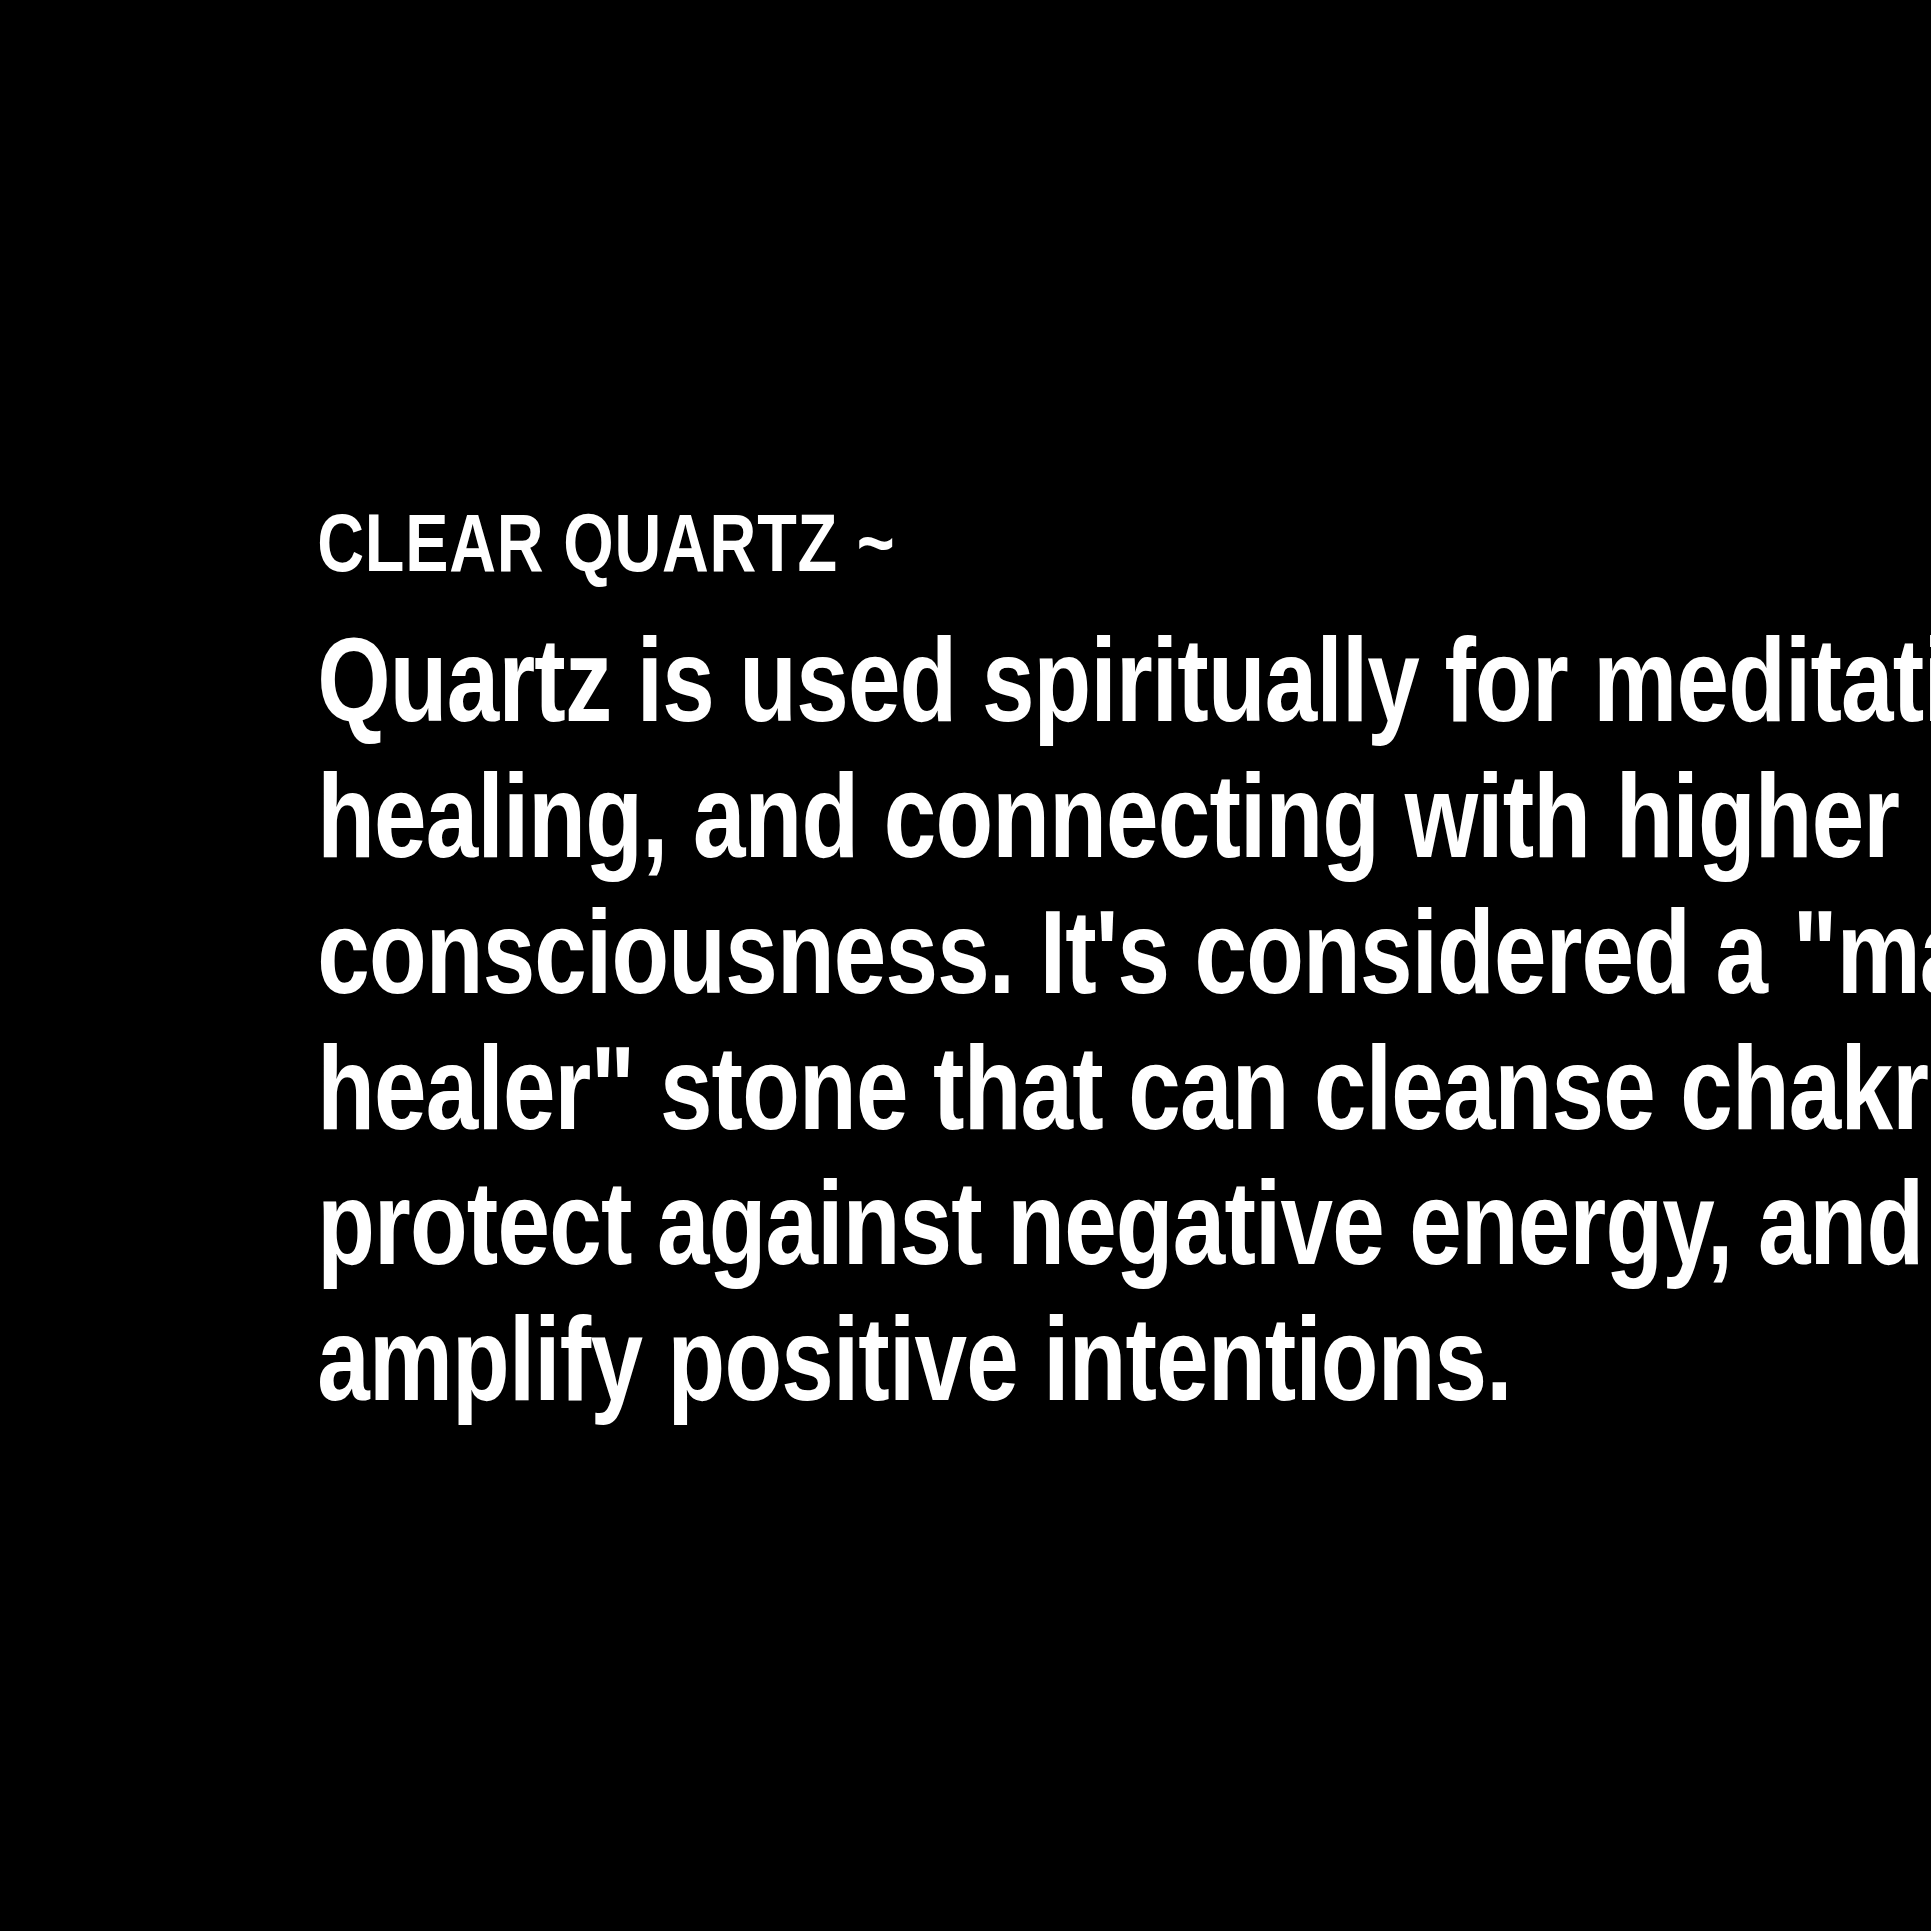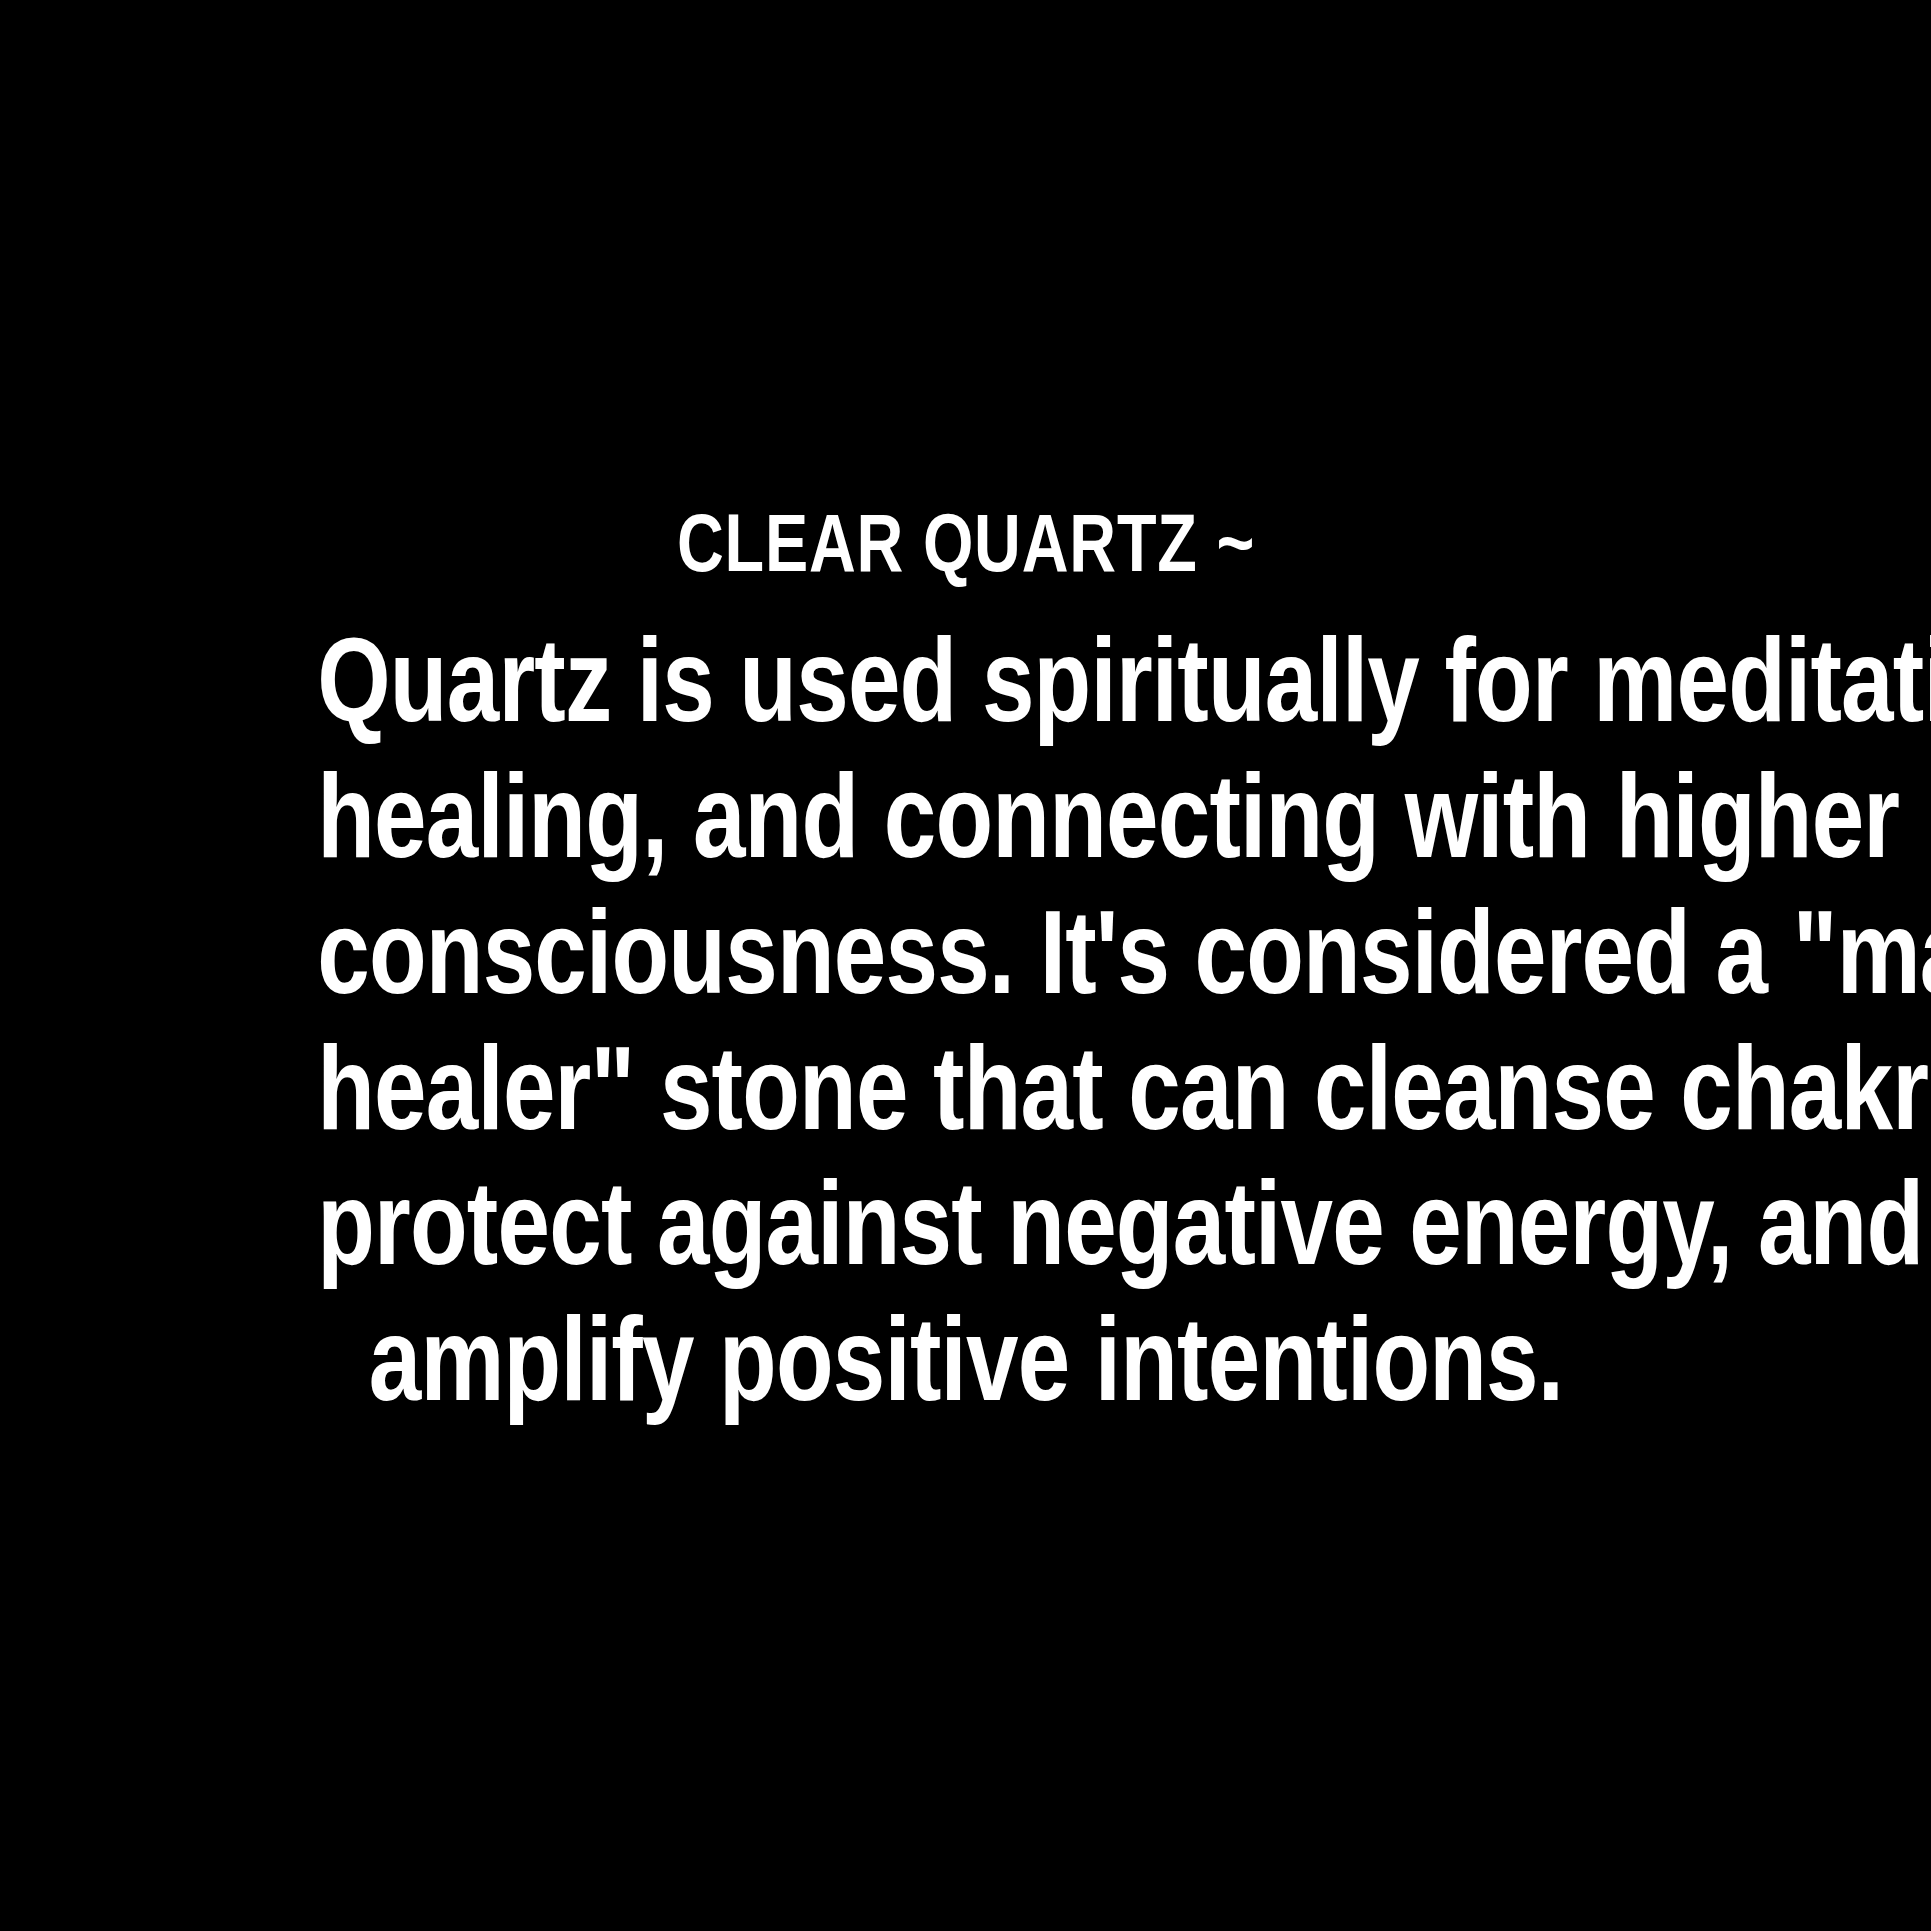--- a/index.html
+++ b/index.html
@@ -24,21 +24,21 @@
     flex-direction: column;
     align-items: center;
     justify-content: center;
     box-sizing: border-box;
     padding: 0 116px;
   }
 
   #text-block {
     width: 100%;
     max-width: 1622px;
-    text-align: center;
+    text-align: left;
     color: #ffffff;
   }
 
   .headline {
     font-family: "Liberation Sans Narrow", "Liberation Sans", sans-serif;
     font-weight: 700;
     font-size: 81px;
     line-height: 1.0;
     letter-spacing: 1px;
     color: #ffffff;

